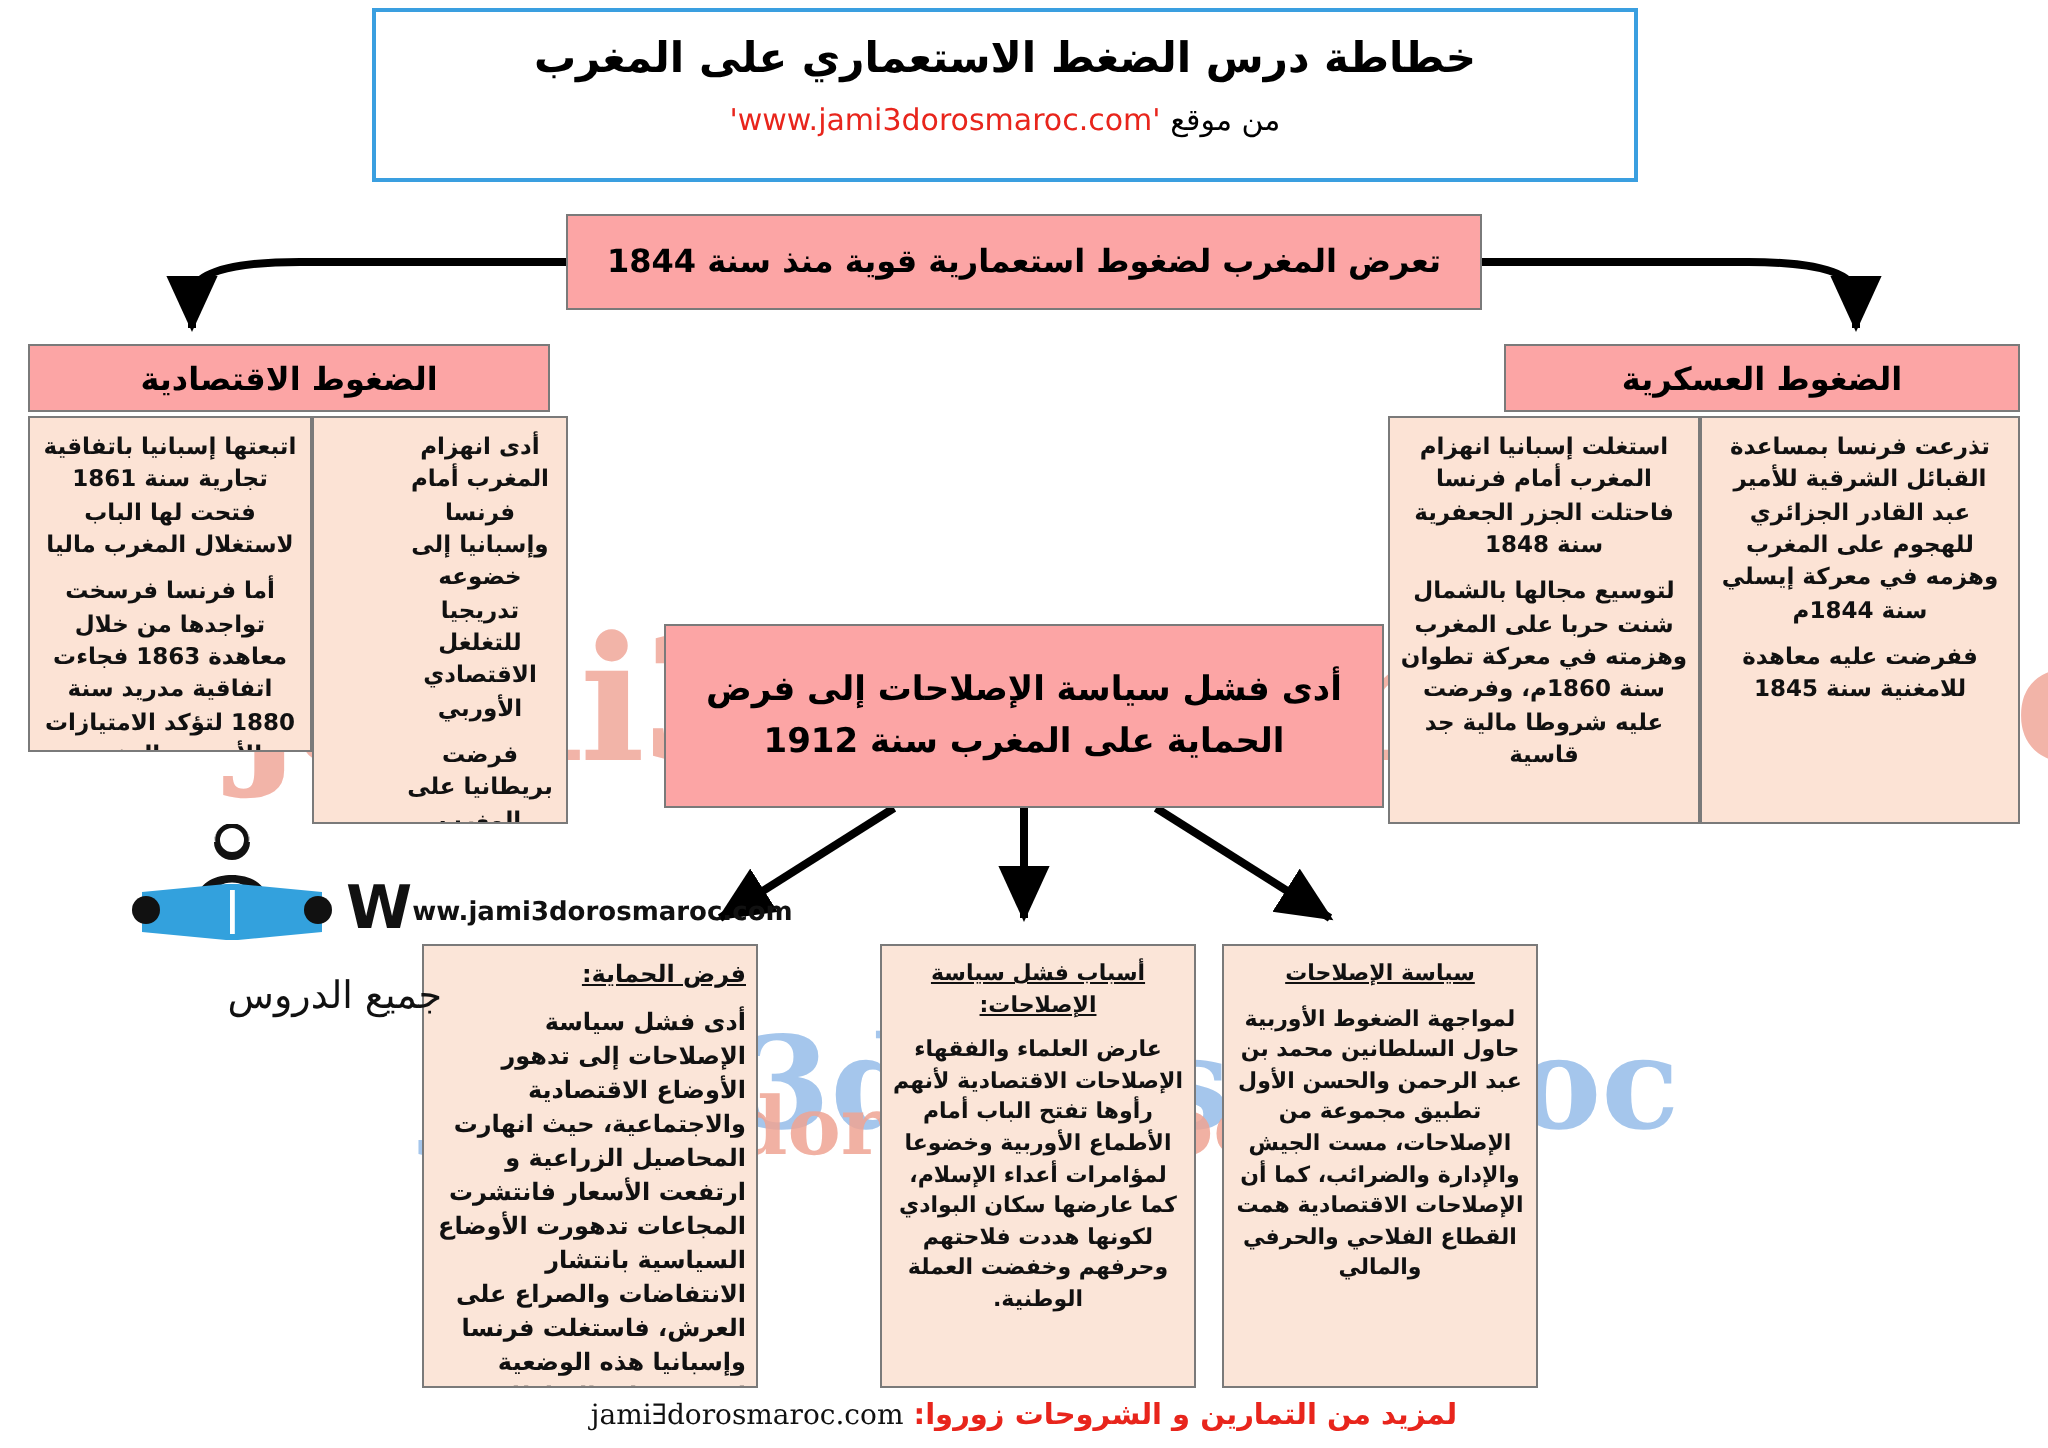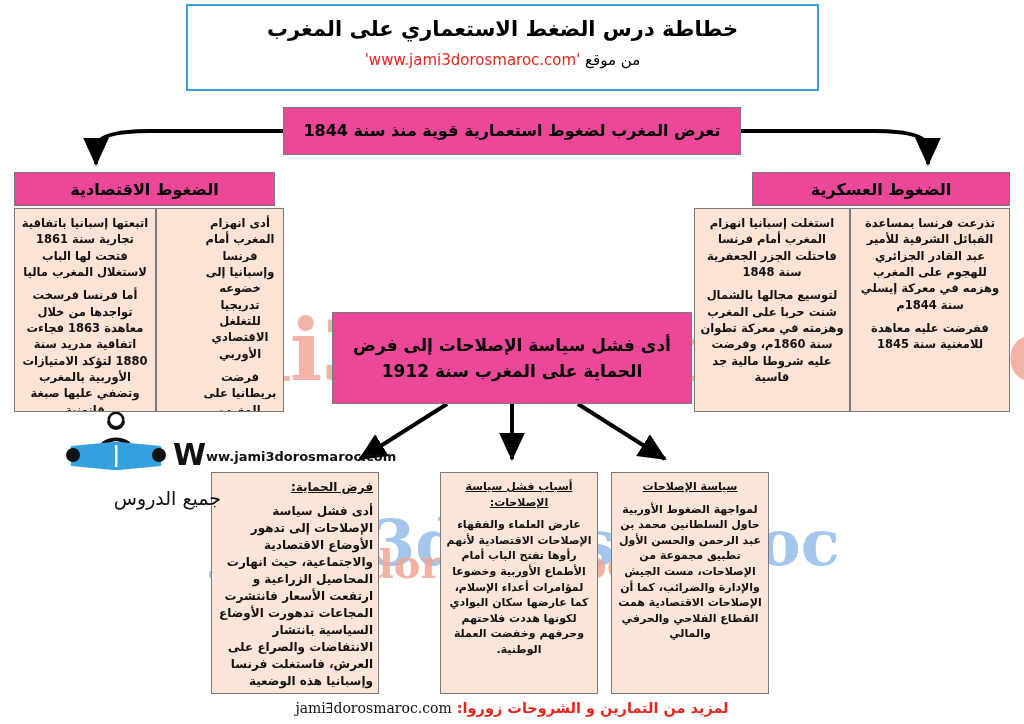--- a/index.html
+++ b/index.html
@@ -55,21 +55,21 @@
     color: #000;
   }
   .title-sub .url { color: #e8251c; direction: ltr; unicode-bidi: embed; }
 
   
   .box {
     position: absolute;
     border: 1px solid #7a7a7a;
     z-index: 5;
   }
-  .blue   { background: #ec4899; }
+  .blue   { background: #fca5a5; }
   .peach  { background: #fce3d5; }
   .peach2 { background: #fbe5d8; }
 
   .hdr {
     display: flex; align-items: center; justify-content: center;
     font-size: 16px; font-weight: bold; color: #000;
     text-align: left;
   }
 
   .cell {
@@ -165,21 +165,21 @@
 
   <div class="box blue center-box" style="left:283px; top:107px; width:458px; height:48px; font-size:16px;">تعرض المغرب لضغوط استعمارية قوية منذ سنة 1844</div>
 
   <div class="box blue hdr" style="left:14px; top:172px; width:261px; height:34px;">الضغوط الاقتصادية</div>
 
   <div class="box peach cell" style="left:156px; top:208px; width:128px; height:204px;padding-left:45px;">
     <p>أدى انهزام المغرب أمام فرنسا وإسبانيا إلى خضوعه تدريجيا للتغلغل الاقتصادي الأوربي</p>
     <p>فرضت بريطانيا على المغرب معاهدة تجارية سنة 1856 حصلت بموجبها على امتيازات ضريبية وقضائية</p>
   </div>
 
-  <div class="box peach cell" style="left:14px; top:208px; width:142px; height:204px;">
+  <div class="box peach cell" style="left:14px; top:208px; width:142px; height:168px;">
     <p>اتبعتها إسبانيا باتفاقية تجارية سنة 1861 فتحت لها الباب لاستغلال المغرب ماليا</p>
     <p>أما فرنسا فرسخت تواجدها من خلال معاهدة 1863 فجاءت اتفاقية مدريد سنة 1880 لتؤكد الامتيازات الأوربية بالمغرب وتضفي عليها صبغة قانونية</p>
   </div>
 
   <div class="box blue hdr" style="left:752px; top:172px; width:258px; height:34px;">الضغوط العسكرية</div>
 
   <div class="box peach cell" style="left:850px; top:208px; width:160px; height:204px;">
     <p>تذرعت فرنسا بمساعدة القبائل الشرقية للأمير عبد القادر الجزائري للهجوم على المغرب وهزمه في معركة إيسلي سنة 1844م</p>
     <p>ففرضت عليه معاهدة للامغنية سنة 1845</p>
   </div>

